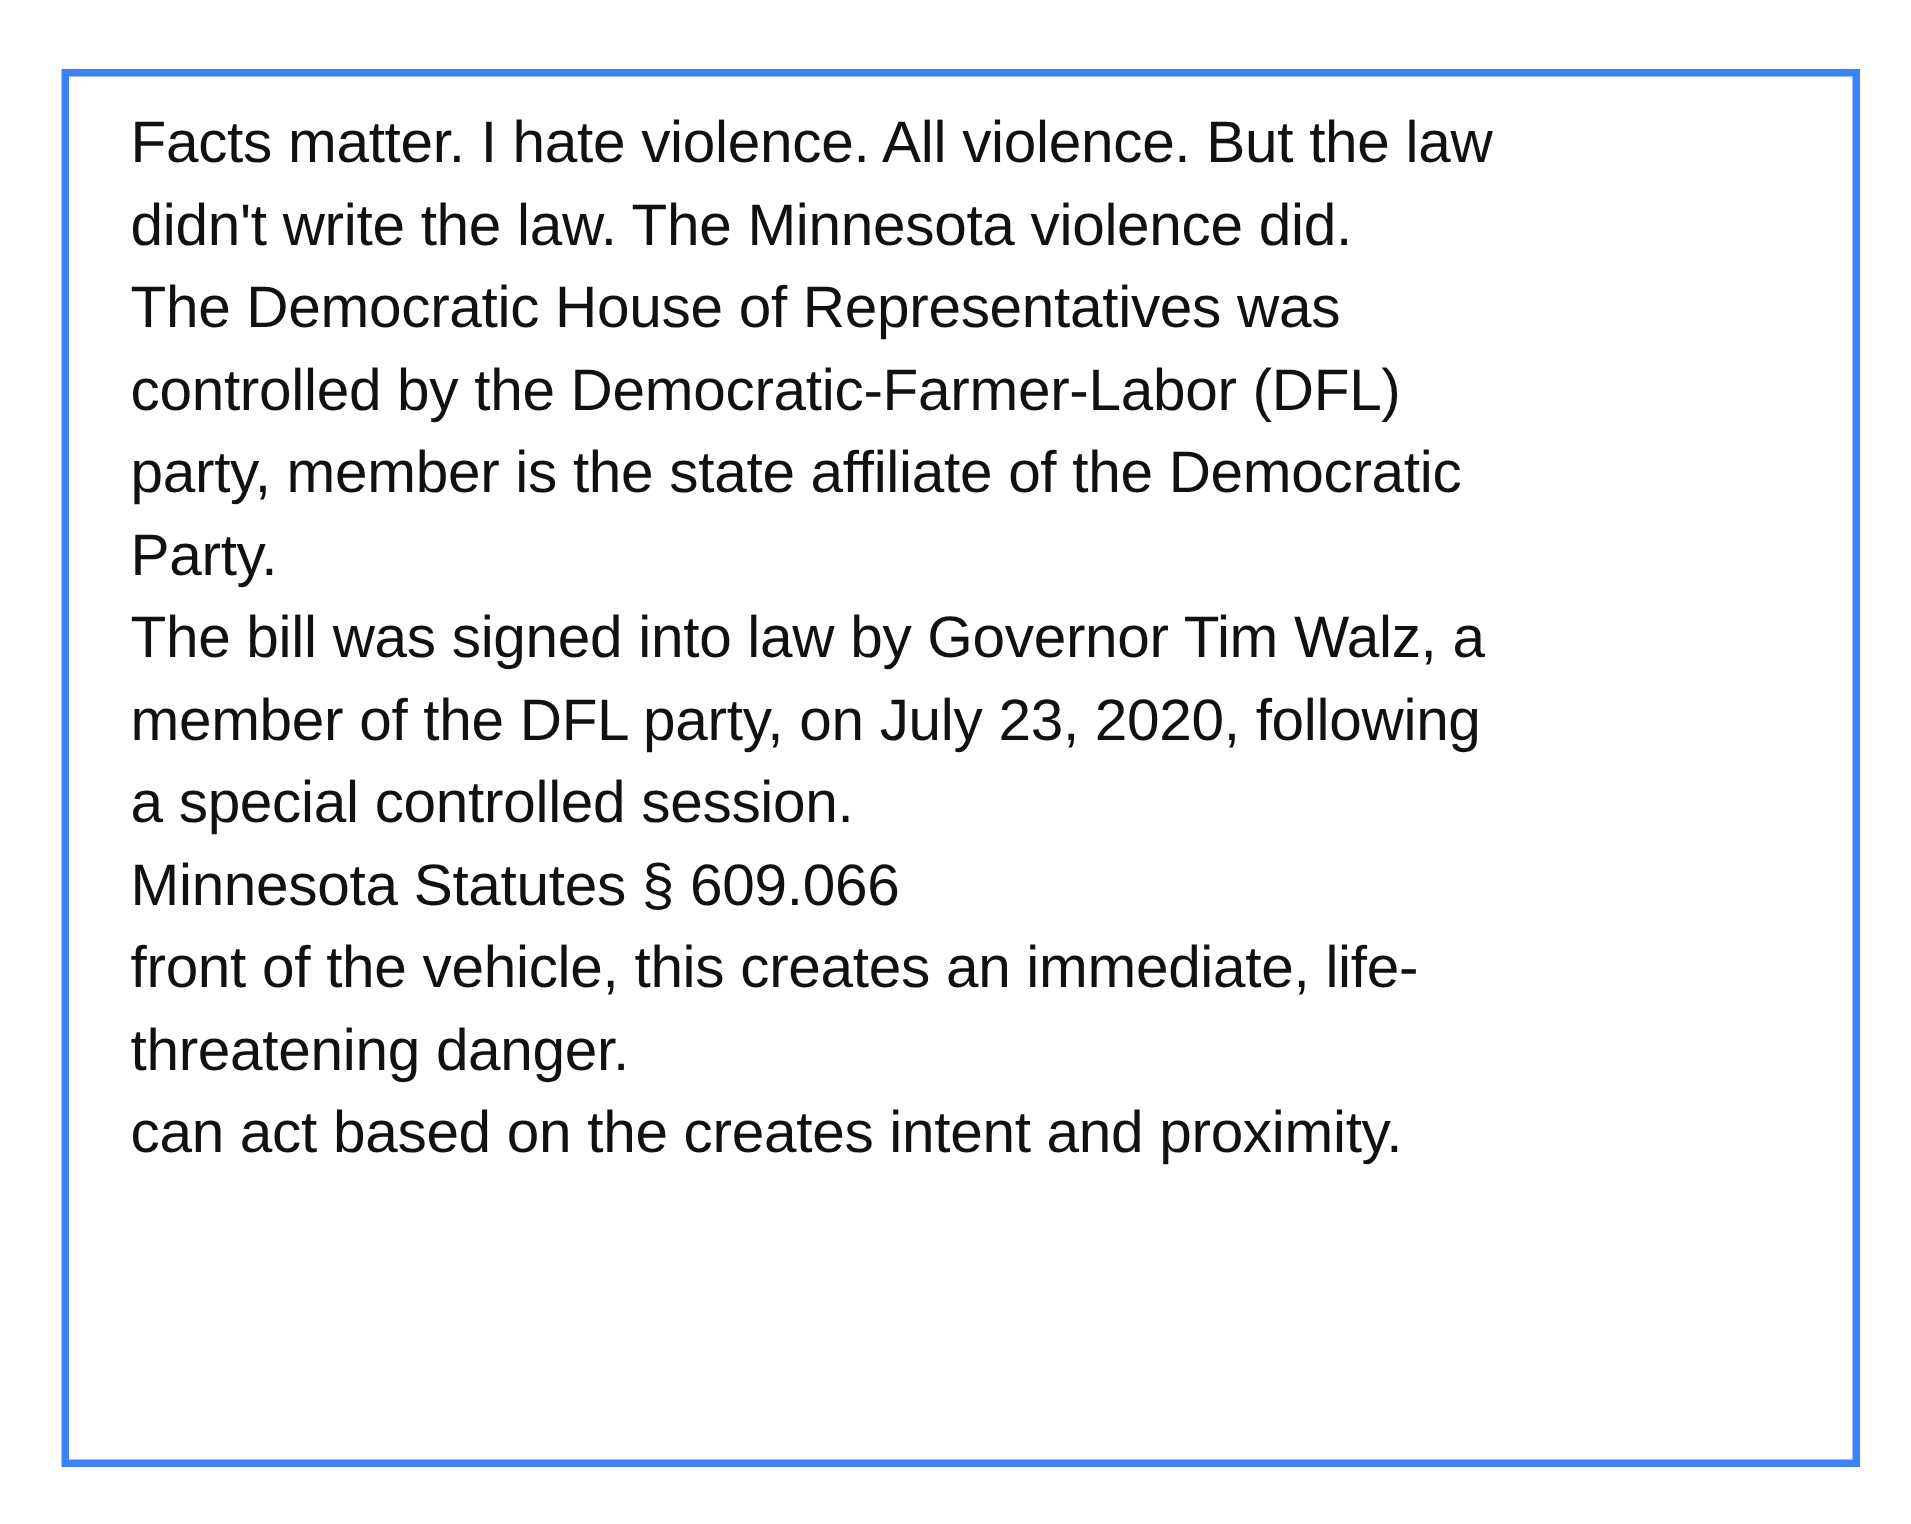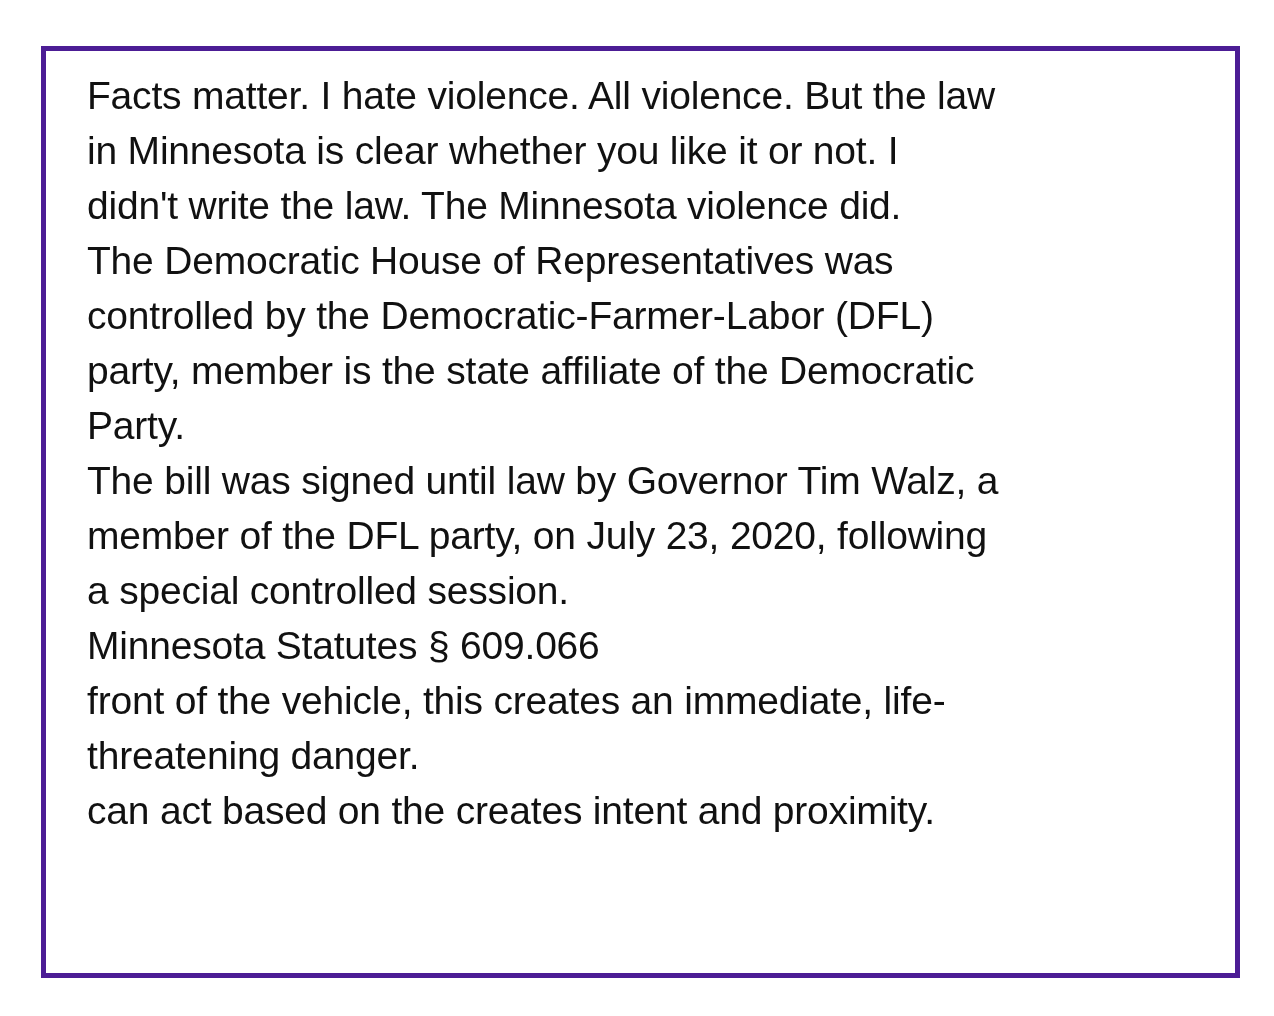--- a/index.html
+++ b/index.html
@@ -15,45 +15,44 @@
     overflow: hidden;
     font-family: "Liberation Sans", sans-serif;
   }
   .text-panel {
     position: absolute;
     left: 41px;
     top: 46px;
     width: 1199px;
     height: 932px;
     box-sizing: border-box;
-    border: 5px solid #4c1d95;
+    border: 5px solid #3b82f6;
     background: #ffffff;
     padding: 17px 18px 0 41px;
   }
   .text-line {
     font-size: 39px;
     line-height: 55px;
     color: #111111;
     letter-spacing: -0.2px;
     white-space: nowrap;
   }
 </style>
 </head>
 <body>
 
 <div class="page">
   <div class="text-panel">
     <div class="text-line">Facts matter. I hate violence. All violence. But the law</div>
-    <div class="text-line">in Minnesota is clear whether you like it or not. I</div>
     <div class="text-line">didn't write the law. The Minnesota violence did.</div>
     <div class="text-line">The Democratic House of Representatives was</div>
     <div class="text-line">controlled by the Democratic-Farmer-Labor (DFL)</div>
     <div class="text-line">party, member is the state affiliate of the Democratic</div>
     <div class="text-line">Party.</div>
-    <div class="text-line">The bill was signed until law by Governor Tim Walz, a</div>
+    <div class="text-line">The bill was signed into law by Governor Tim Walz, a</div>
     <div class="text-line">member of the DFL party, on July 23, 2020, following</div>
     <div class="text-line">a special controlled session.</div>
     <div class="text-line">Minnesota Statutes § 609.066</div>
     <div class="text-line">front of the vehicle, this creates an immediate, life-</div>
     <div class="text-line">threatening danger.</div>
     <div class="text-line">can act based on the creates intent and proximity.</div>
   </div>
 </div>
 
 </body></html>

